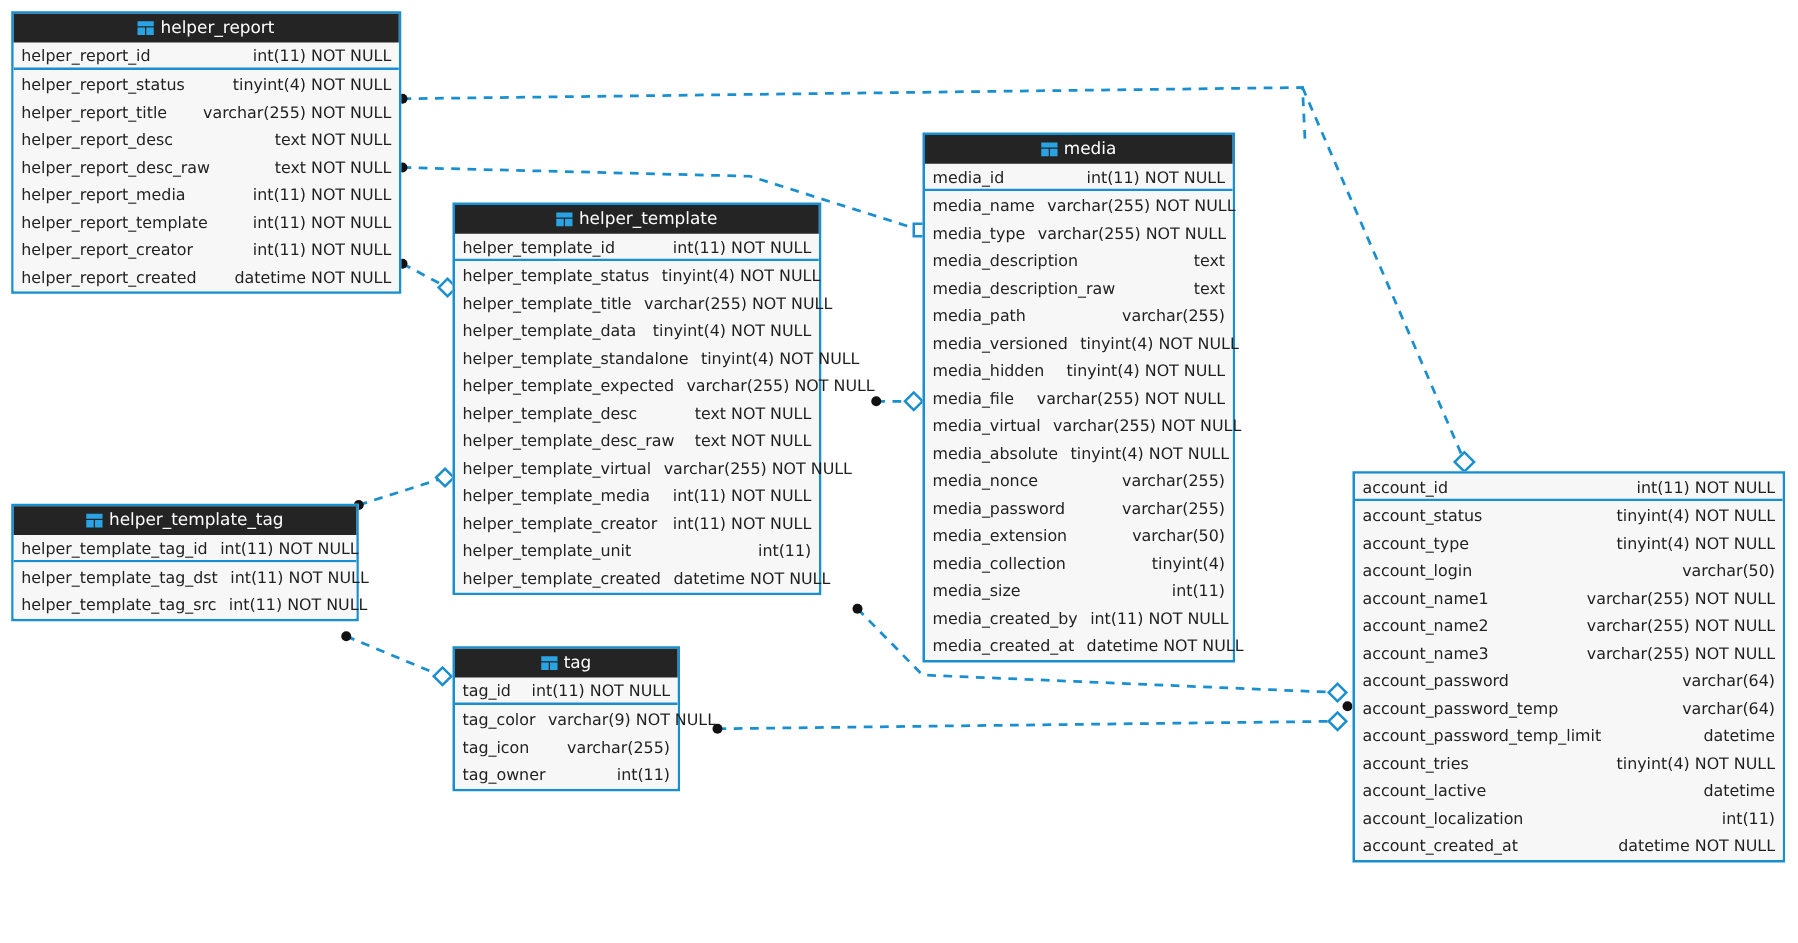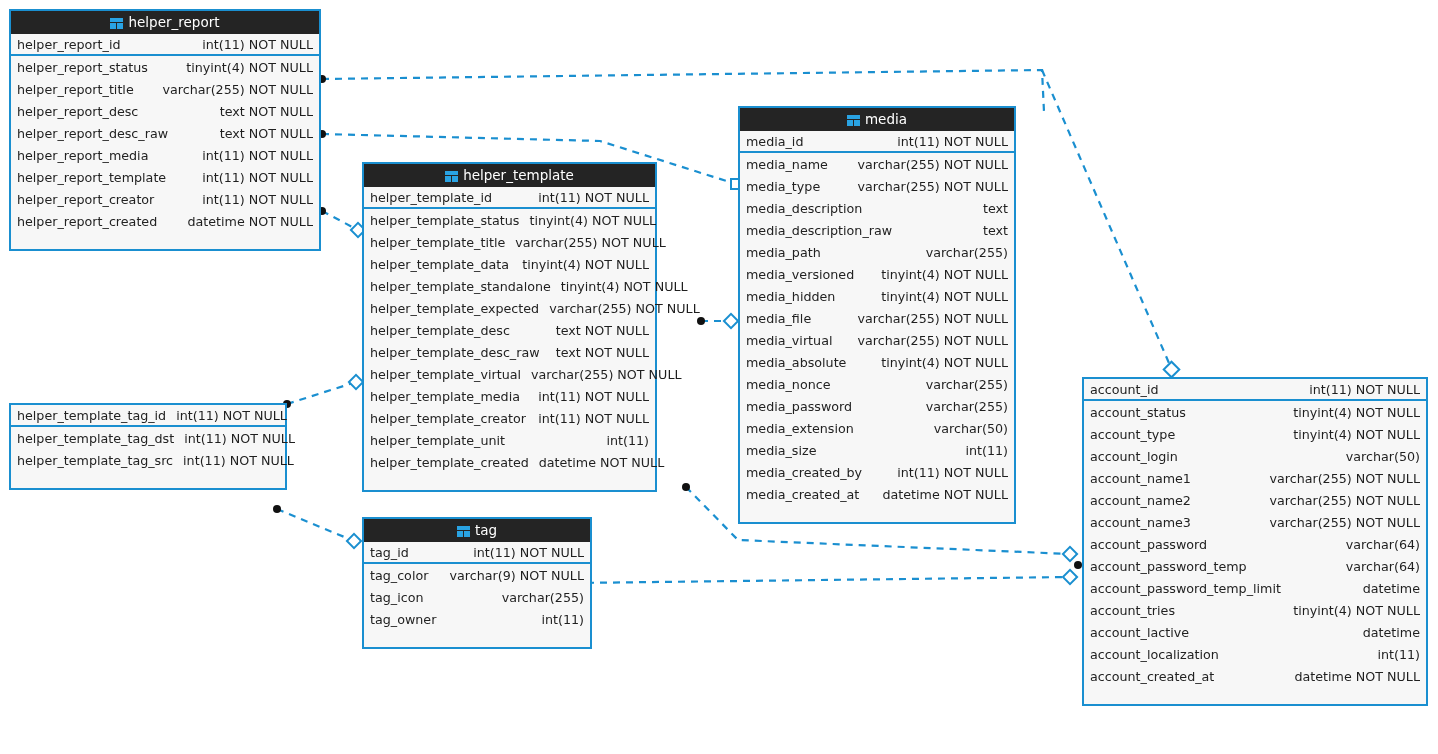--- a/index.html
+++ b/index.html
@@ -66,30 +66,30 @@
     align-items: center;
     height: 22px;
     padding: 0 6px;
     font-size: 12.7px;
     color: #222222;
     background: #f7f7f7;
     white-space: nowrap;
   }
   .row .col-name { text-align: left; }
   .row .col-type { text-align: right; padding-left: 10px; color: #1f1f1f; }
-  .body-wrap { background: #f7f7f7; padding-bottom: 17px; }
+  .body-wrap { background: #f7f7f7; padding-bottom: 1px; }
   .body-wrap .row:first-child { padding-top: 0; }
 
   
   #ent-helper_report       { left: 9px;   top: 9px;   width: 312px; }
   #ent-helper_template     { left: 362px; top: 162px; width: 295px; }
-  #ent-media               { left: 738px; top: 106px; width: 278px; }
+  #ent-media               { left: 738px; top: 106px; width: 250px; }
   #ent-account             { left: 1082px;top: 377px; width: 346px; }
   #ent-helper_template_tag { left: 9px;   top: 403px; width: 278px; }
-  #ent-tag                 { left: 362px; top: 517px; width: 230px; }
+  #ent-tag                 { left: 362px; top: 517px; width: 182px; }
 </style>
 </head>
 <body>
 
 <div id="canvas">
 
   <svg id="links" viewBox="0 0 1438 754" xmlns="http://www.w3.org/2000/svg">
     <g stroke="#1a8fd0" stroke-width="2.2" fill="none" stroke-dasharray="7,6" stroke-linecap="butt">
 
       <path d="M 322 79 L 1042 70 L 1044 112" stroke-dasharray="7,6"></path>
@@ -294,20 +294,24 @@
         </div>
       <div class="row">
           <span class="col-name">media_password</span>
           <span class="col-type">varchar(255)</span>
         </div>
       <div class="row">
           <span class="col-name">media_extension</span>
           <span class="col-type">varchar(50)</span>
         </div>
       <div class="row">
+          <span class="col-name">media_collection</span>
+          <span class="col-type">tinyint(4)</span>
+        </div>
+      <div class="row">
           <span class="col-name">media_size</span>
           <span class="col-type">int(11)</span>
         </div>
       <div class="row">
           <span class="col-name">media_created_by</span>
           <span class="col-type">int(11) NOT NULL</span>
         </div>
       <div class="row">
           <span class="col-name">media_created_at</span>
           <span class="col-type">datetime NOT NULL</span>
@@ -370,20 +374,23 @@
           <span class="col-type">int(11)</span>
         </div>
       <div class="row">
           <span class="col-name">account_created_at</span>
           <span class="col-type">datetime NOT NULL</span>
         </div>
     </div>
   </div>
 
   <div class="entity" id="ent-helper_template_tag">
+    <div class="entity-header">
+      <span class="tbl-icon"><i class="bar"></i><i class="cellL"></i><i class="cellR"></i></span><span>helper_template_tag</span>
+    </div>
     <div class="row pk-row">
       <span class="col-name">helper_template_tag_id</span>
       <span class="col-type">int(11) NOT NULL</span>
     </div>
     <div class="body-wrap">
       <div class="row">
           <span class="col-name">helper_template_tag_dst</span>
           <span class="col-type">int(11) NOT NULL</span>
         </div>
       <div class="row">

